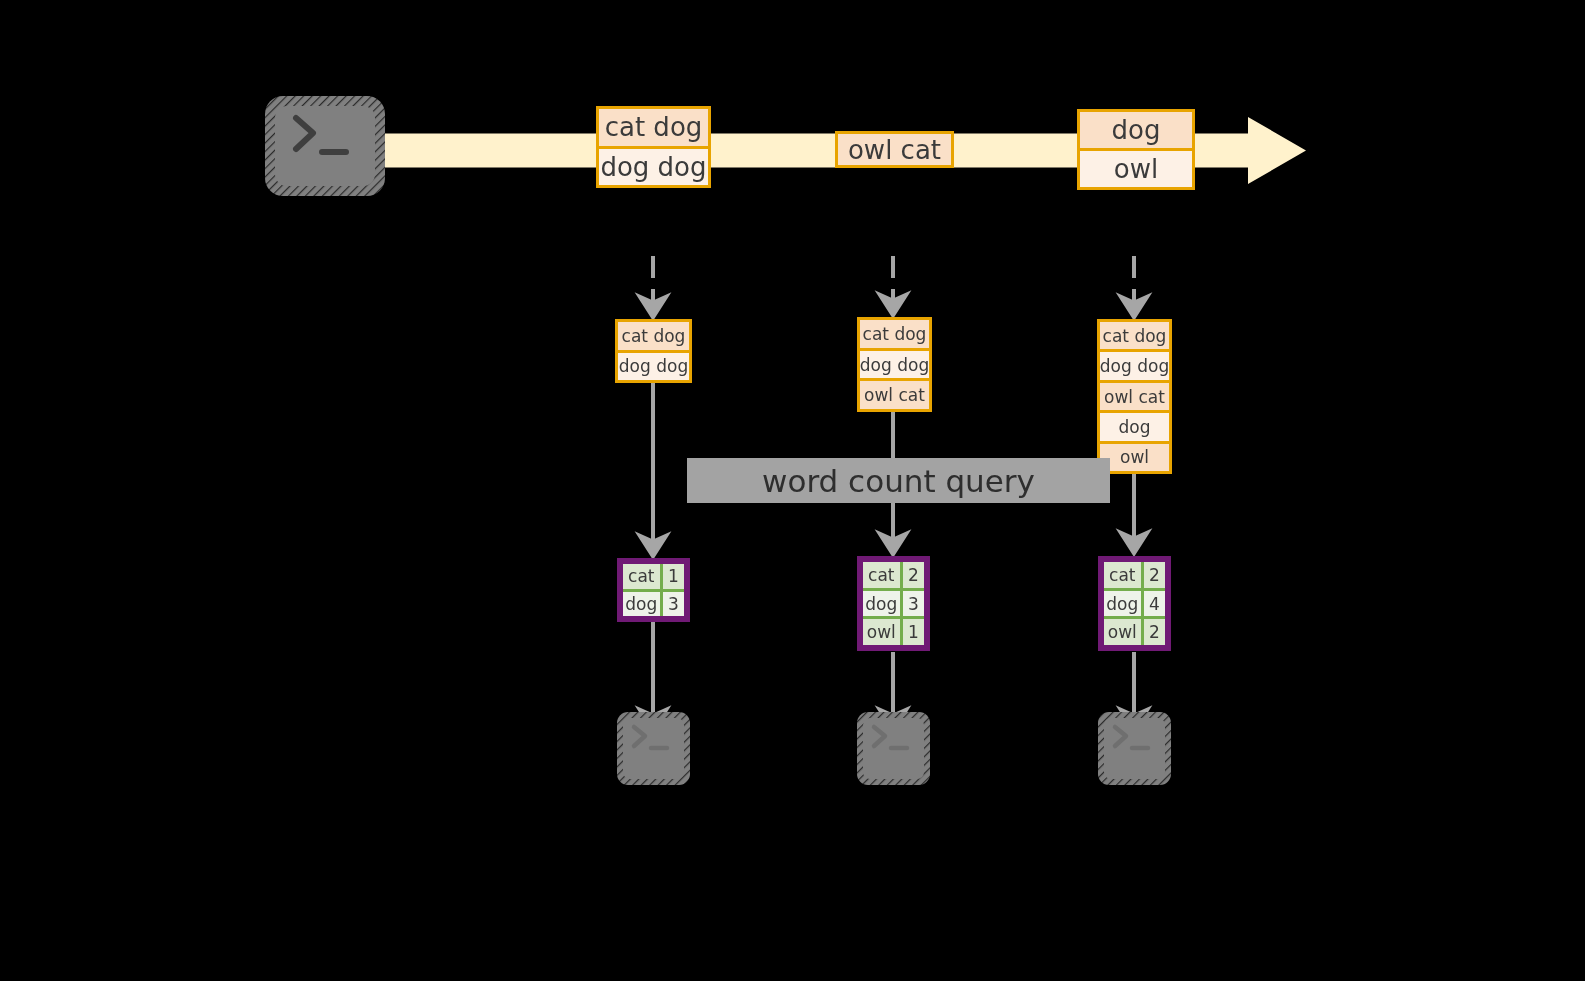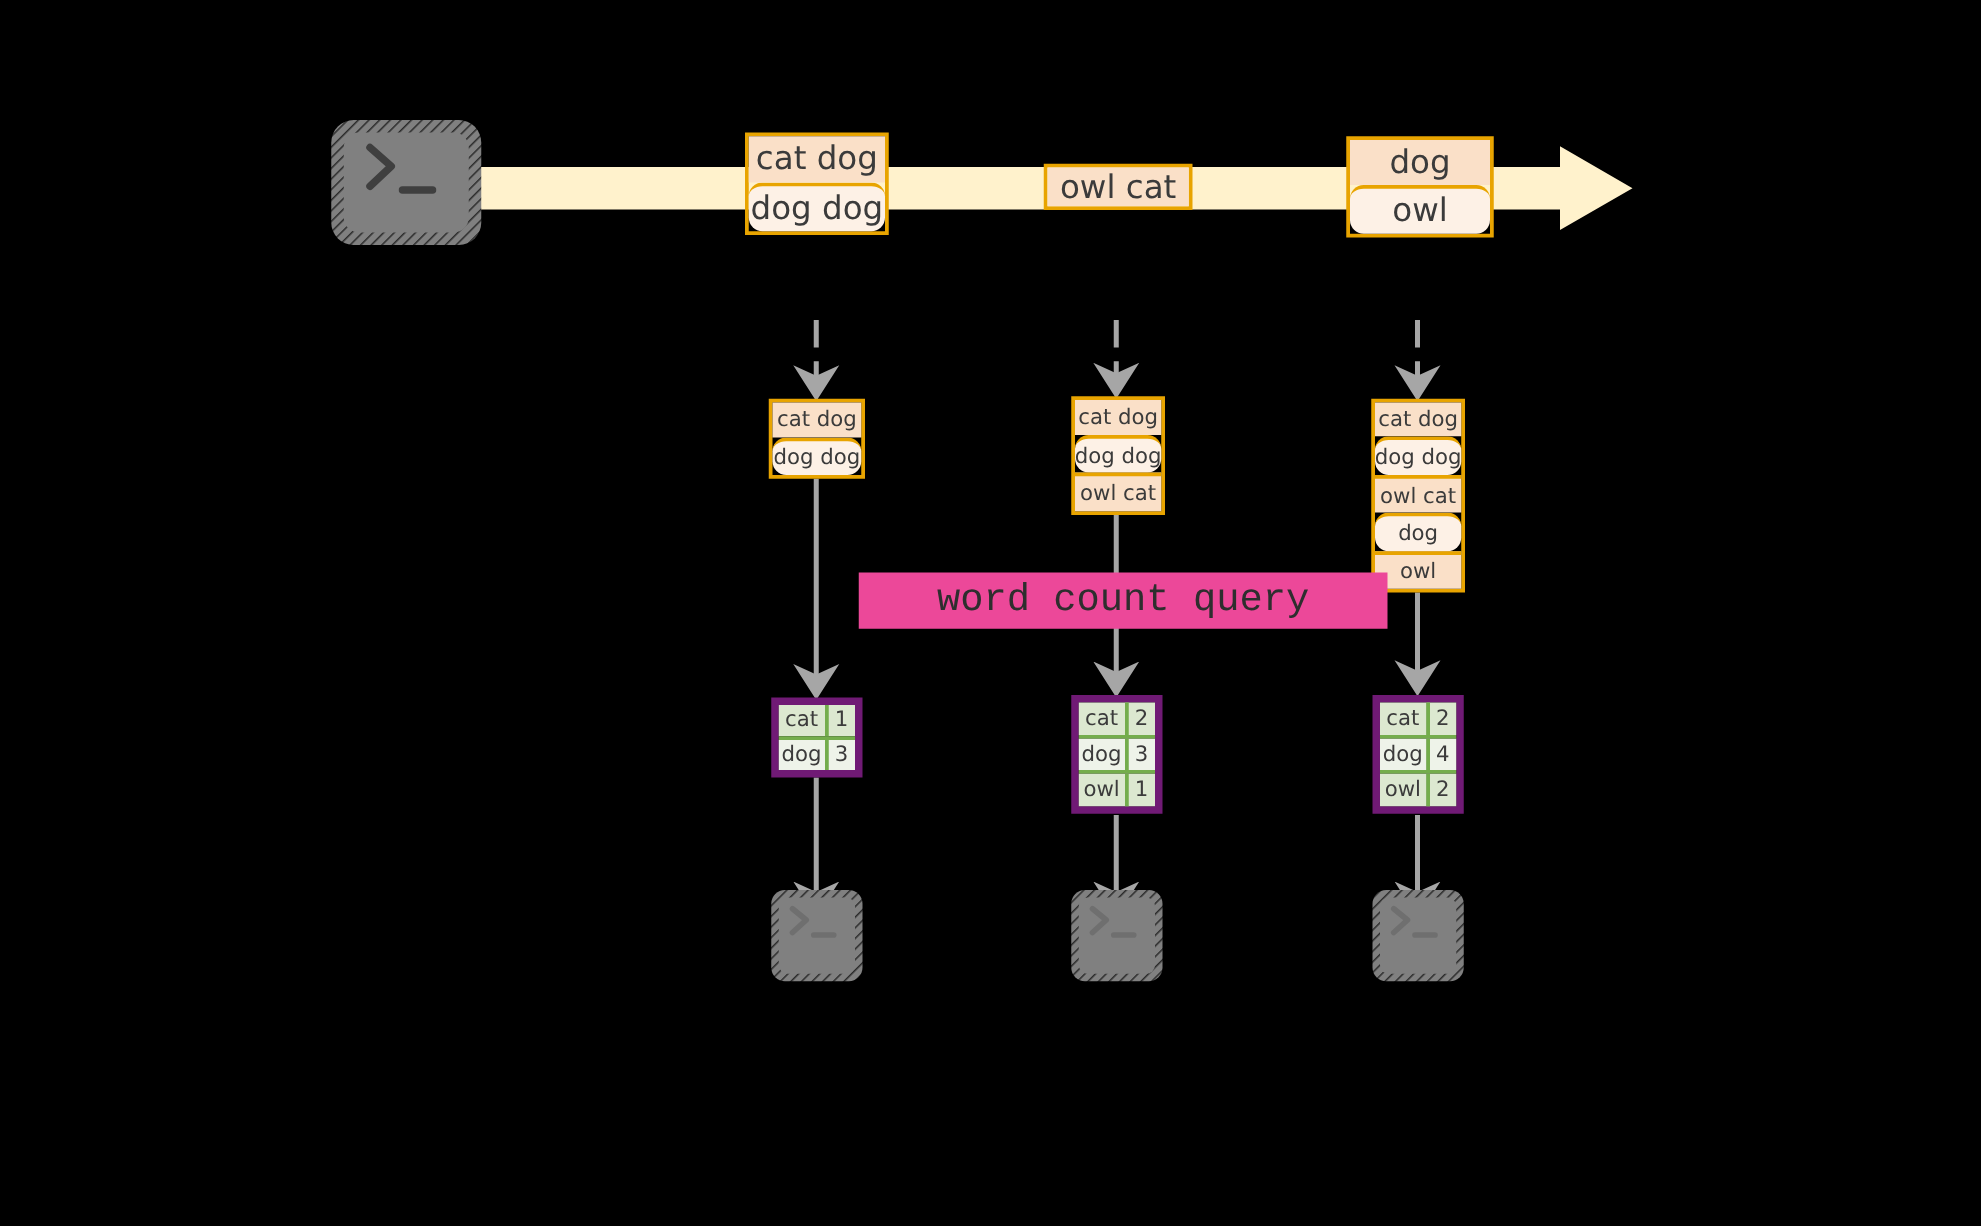--- a/index.html
+++ b/index.html
@@ -8,43 +8,43 @@
   .stage{position:absolute;left:0;top:0;width:1295px;height:981px;text-align:right;}
   svg.layer{position:absolute;left:0;top:0;width:1585px;height:981px;}
 
   
   .obox{position:absolute;border:3px solid #E8A400;box-sizing:border-box;
         display:flex;flex-direction:column;}
   .obox .row{flex:1 1 auto;display:flex;align-items:center;justify-content:center;
              color:#3B3B3B;white-space:nowrap;box-sizing:border-box;}
   .obox .row + .row{border-top:3px solid #E8A400;}
   .fillA{background:#FAE0C8;}
-  .fillB{background:#FDF1E6;border-radius:11px;}
+  .fillB{background:#FDF1E6;}
 
   
   .top .row{font-size:26px;}
 
   
   .stack .row{font-size:17px;}
 
   
   .gtable{position:absolute;border:6px solid #701a75;box-sizing:border-box;
           display:flex;flex-direction:column;}
   .gtable .grow{flex:1 1 auto;display:flex;box-sizing:border-box;}
   .gtable .grow + .grow{border-top:3px solid #74AD4C;}
   .gtable .gc{display:flex;align-items:center;justify-content:center;
               color:#3B3B3B;font-size:17px;box-sizing:border-box;white-space:nowrap;}
   .gtable .gkey{flex:0 0 60%;}
   .gtable .gval{flex:0 0 40%;border-left:3px solid #74AD4C;}
   .gfillA .gc{background:#DCE8D0;}
   .gfillB .gc{background:#EEF3E9;}
 
   
-  .wband{position:absolute;background:#ec4899;display:flex;align-items:center;
-         justify-content:center;font-family:Liberation Mono, monospace;}
+  .wband{position:absolute;background:#a3a3a3;display:flex;align-items:center;
+         justify-content:center;}
   .wband span{font-size:31px;color:#2E2E2E;white-space:nowrap;}
 </style>
 </head>
 <body>
 
 <div class="stage">
 
   <svg class="layer" viewBox="0 0 1585 981">
     <defs>
       <pattern id="hatch" width="6" height="6" patternUnits="userSpaceOnUse" patternTransform="rotate(45)">

